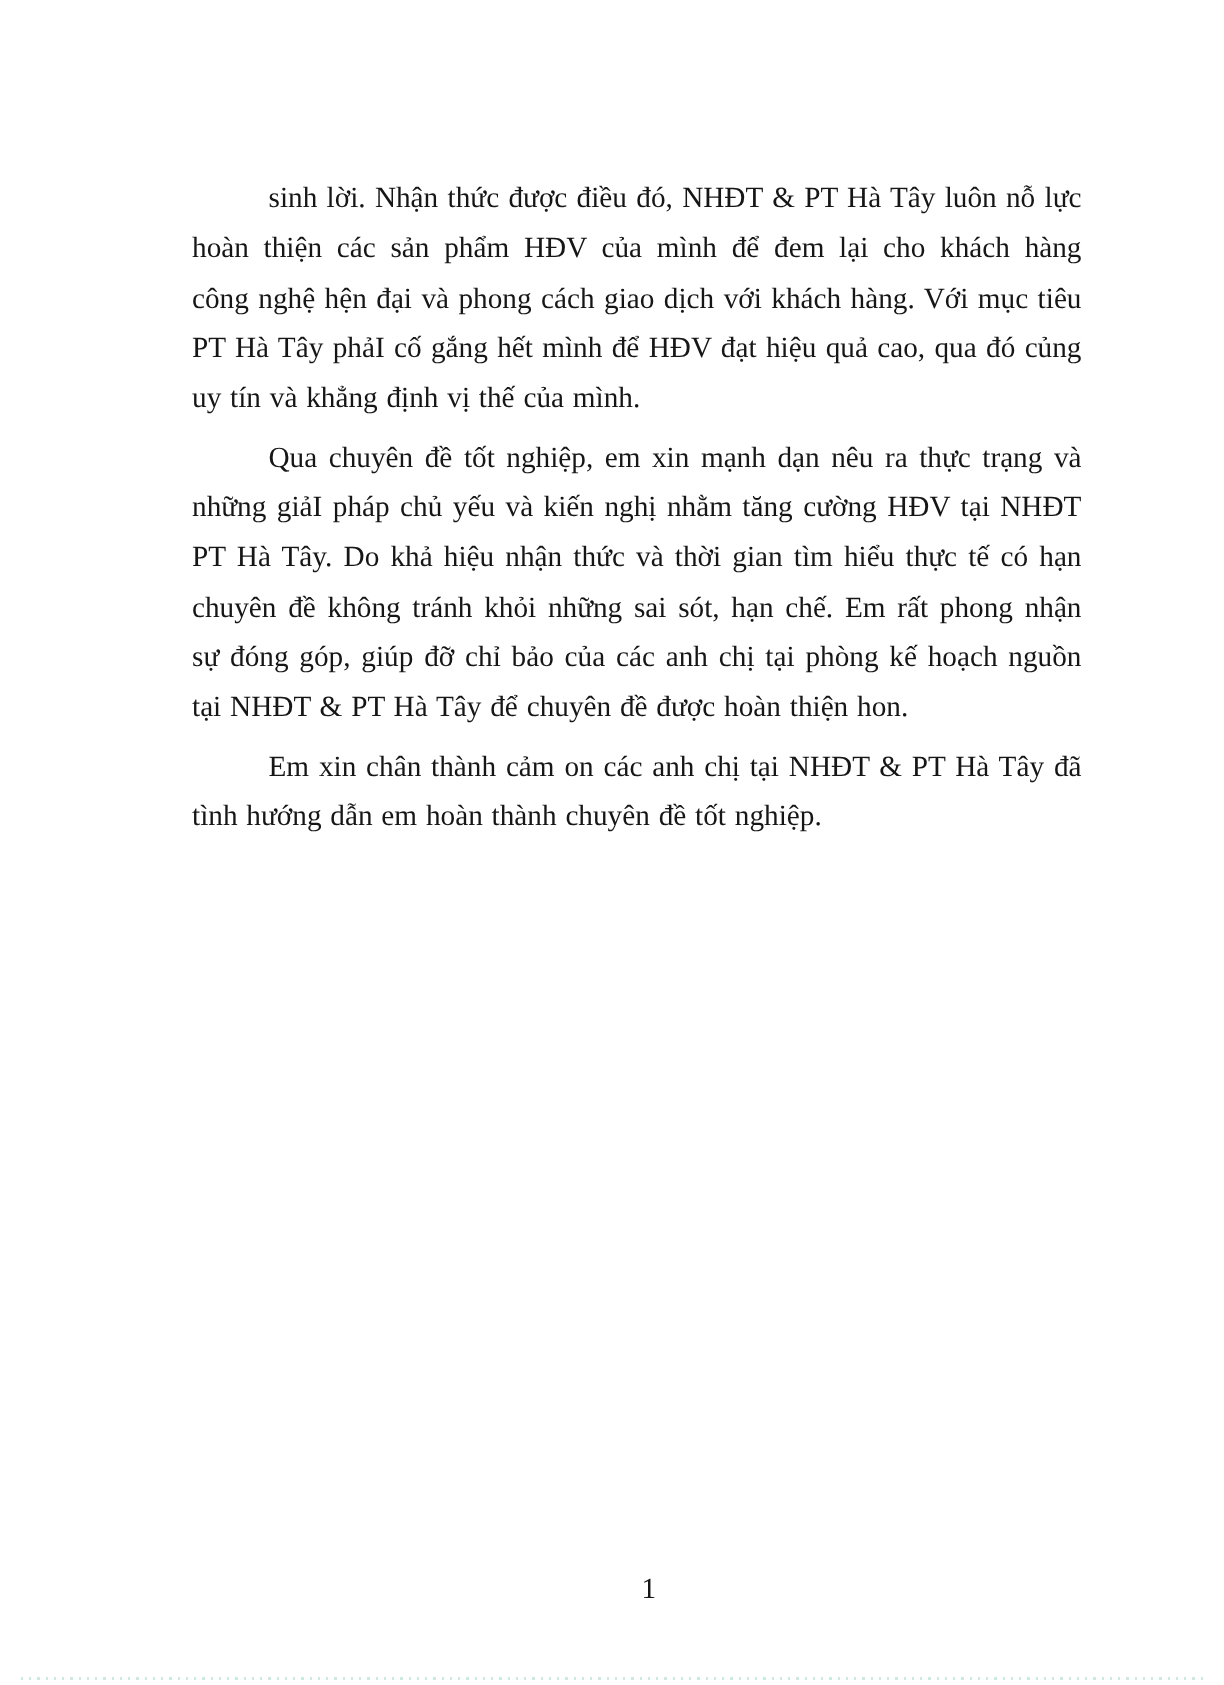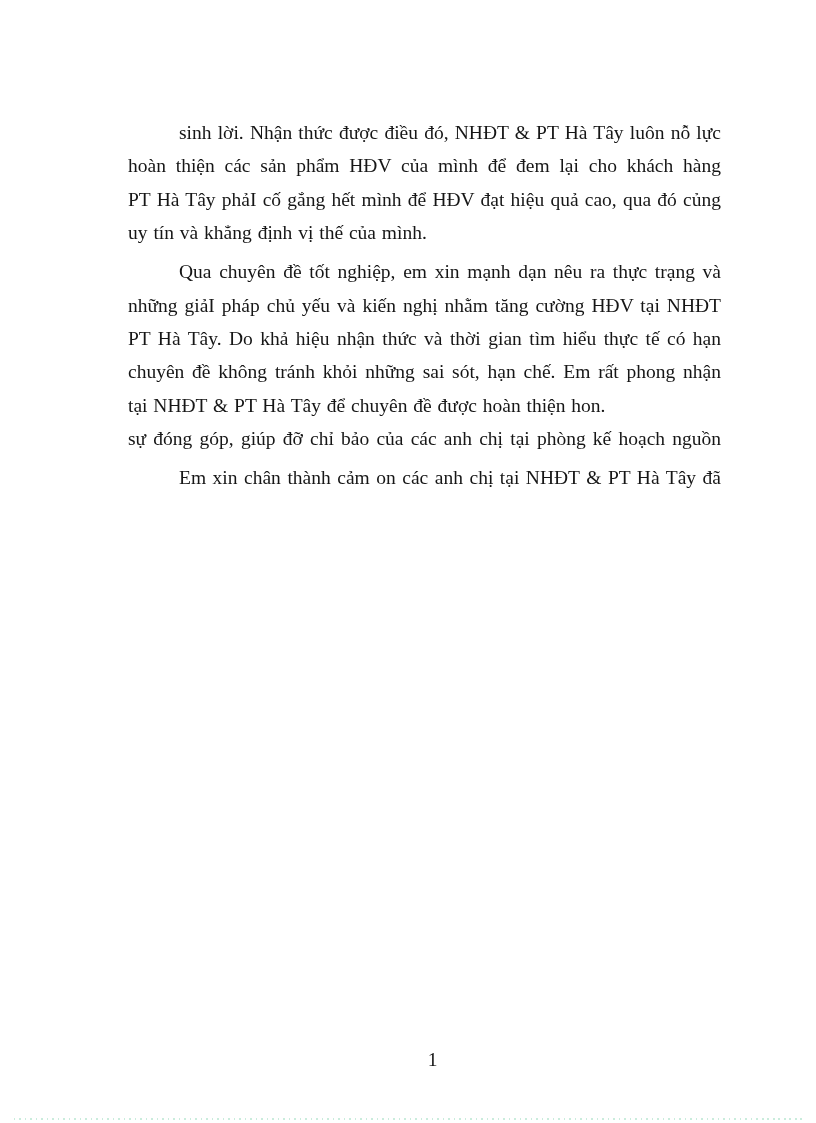--- a/index.html
+++ b/index.html
@@ -64,34 +64,36 @@
   }
 </style>
 </head>
 <body>
 
 <div class="doc-content">
 
   <div class="para">
     <div class="line indent">sinh lời. Nhận thức được điều đó, NHĐT &amp; PT Hà Tây luôn nỗ lực</div>
     <div class="line">hoàn thiện các sản phẩm HĐV của mình để đem lại cho khách hàng những sự</div>
+    <div class="line">công nghệ hện đại và phong cách giao dịch với khách hàng. Với mục tiêu</div>
     <div class="line">PT Hà Tây phảI cố gắng hết mình để HĐV đạt hiệu quả cao, qua đó củng cố</div>
     <div class="line para-end">uy tín và khẳng định vị thế của mình.</div>
   </div>
 
   <div class="para">
     <div class="line indent">Qua chuyên đề tốt nghiệp, em xin mạnh dạn nêu ra thực trạng và đề ra</div>
     <div class="line">những giảI pháp chủ yếu và kiến nghị nhằm tăng cường HĐV tại NHĐT &amp;</div>
     <div class="line">PT Hà Tây. Do khả hiệu nhận thức và thời gian tìm hiểu thực tế có hạn nên</div>
     <div class="line">chuyên đề không tránh khỏi những sai sót, hạn chế. Em rất phong nhận được</div>
+    <div class="line">sự đóng góp, giúp đỡ chỉ bảo của các anh chị tại phòng kế hoạch nguồn vốn</div>
     <div class="line para-end">tại NHĐT &amp; PT Hà Tây để chuyên đề được hoàn thiện hon.</div>
-    <div class="line">sự đóng góp, giúp đỡ chỉ bảo của các anh chị tại phòng kế hoạch nguồn vốn</div>
   </div>
 
   <div class="para">
     <div class="line indent">Em xin chân thành cảm on các anh chị tại NHĐT &amp; PT Hà Tây đã tận</div>
+    <div class="line para-end">tình hướng dẫn em hoàn thành chuyên đề tốt nghiệp.</div>
   </div>
 
 </div>
 
 <div class="page-footer">1</div>
 
 <div class="bottom-dotted-line"></div>
 
 </body></html>

